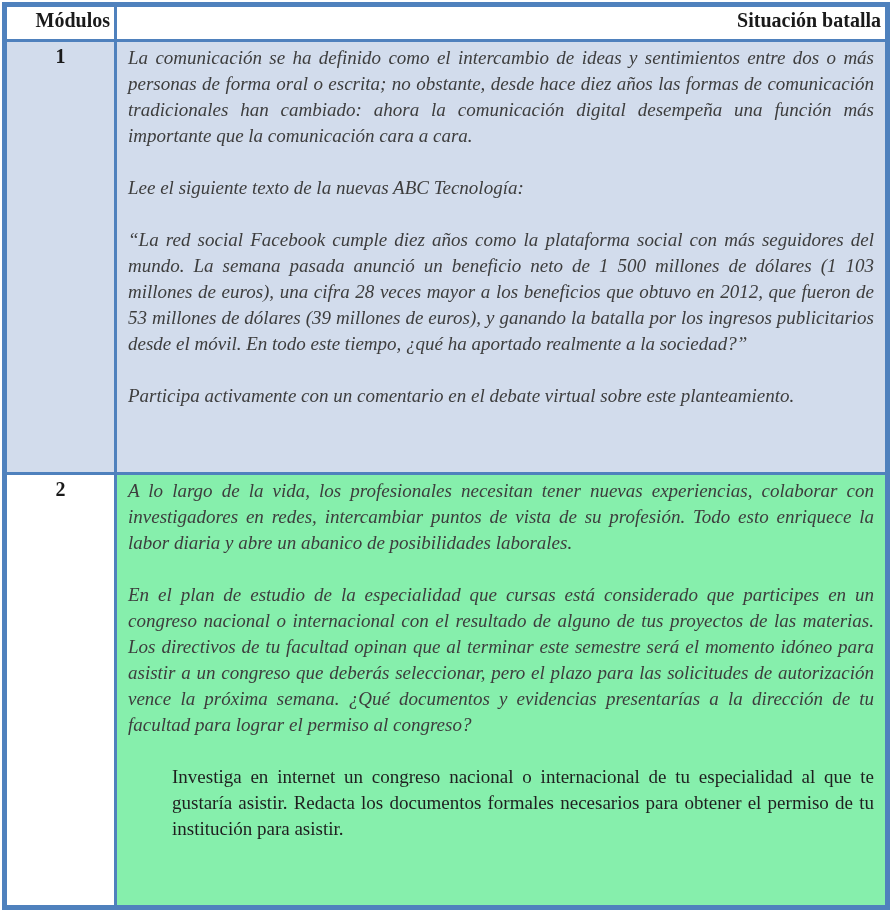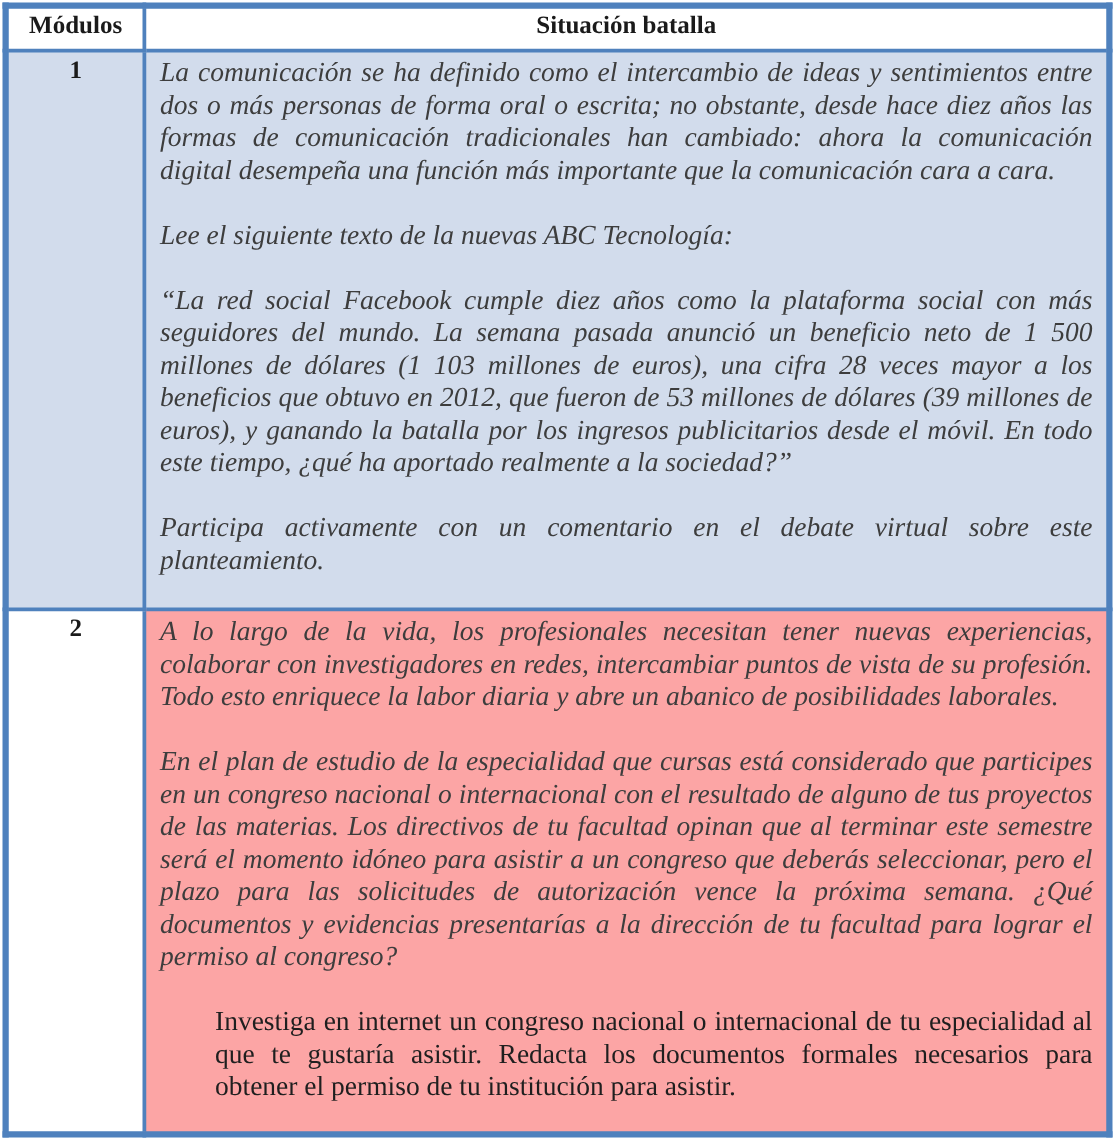--- a/index.html
+++ b/index.html
@@ -29,43 +29,43 @@
     border: 3px solid var(--border-blue, #4F81BD);
     vertical-align: top;
   }
   th.mod-head {
     width: 99px;
   }
   th {
     font-weight: bold;
     font-size: 20px;
     color: #1a1a1a;
-    text-align: center;
+    text-align: right;
     padding: 2px 4px 4px 4px;
     background: #ffffff;
     height: 26px;
   }
   tr.shaded td {
     background: #D2DCEC;
   }
   td.mod-cell {
     text-align: center;
     font-weight: bold;
     font-size: 20px;
     color: #1a1a1a;
     padding-top: 3px;
     background: #ffffff;
   }
   td.sit-cell {
     padding: 3px 11px 6px 11px;
-    background: #fca5a5;
+    background: #86efac;
   }
   td.sit-cell p {
     margin: 0 0 26px 0;
-    font-size: 22px;
+    font-size: 19px;
     line-height: 26px;
     text-align: justify;
     color: #3d3d3d;
   }
   td.sit-cell p.italic {
     font-style: italic;
   }
   td.sit-cell p.normal {
     font-style: normal;
     color: #1f1f1f;

